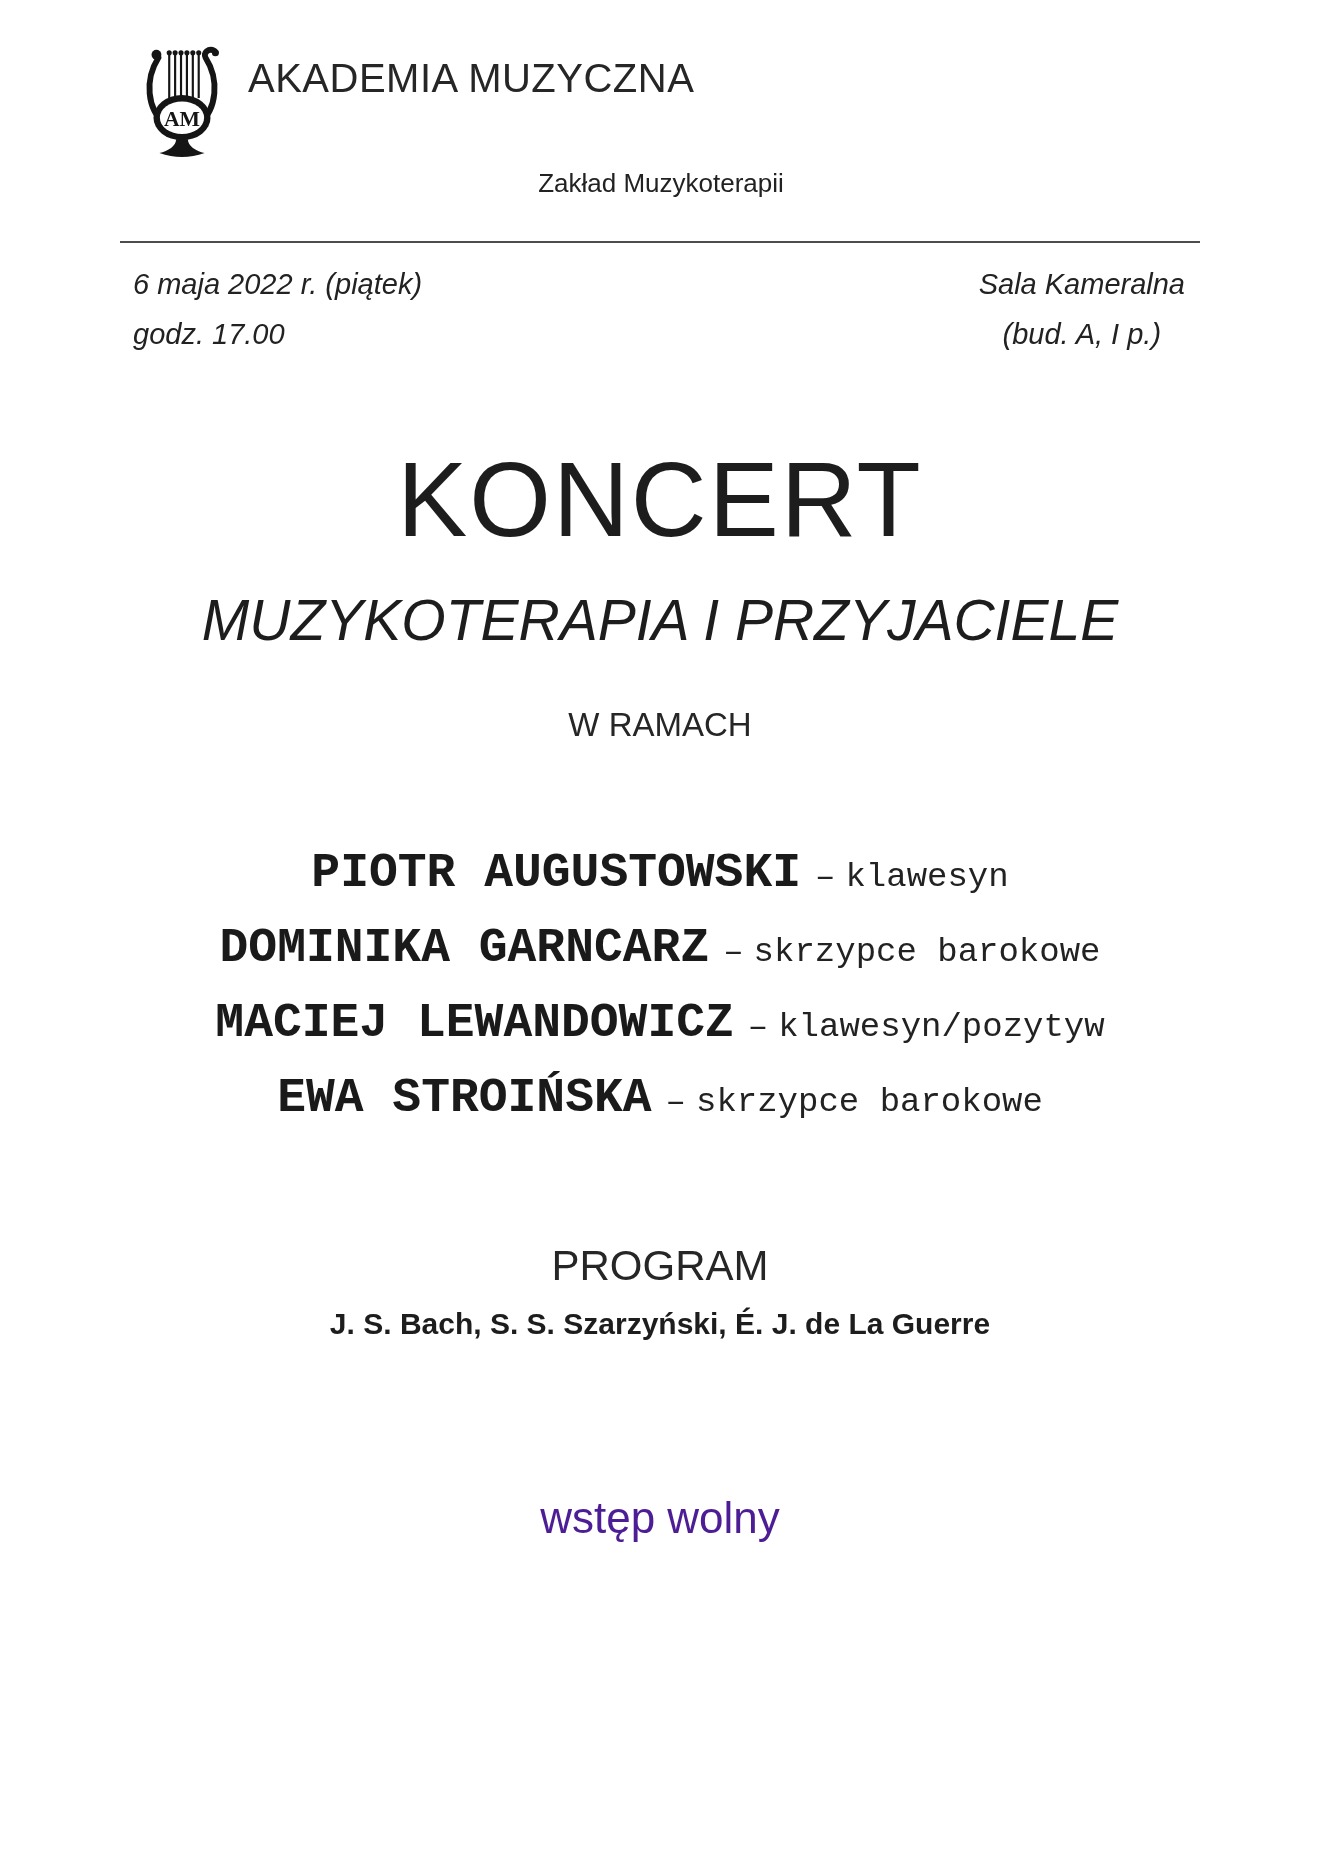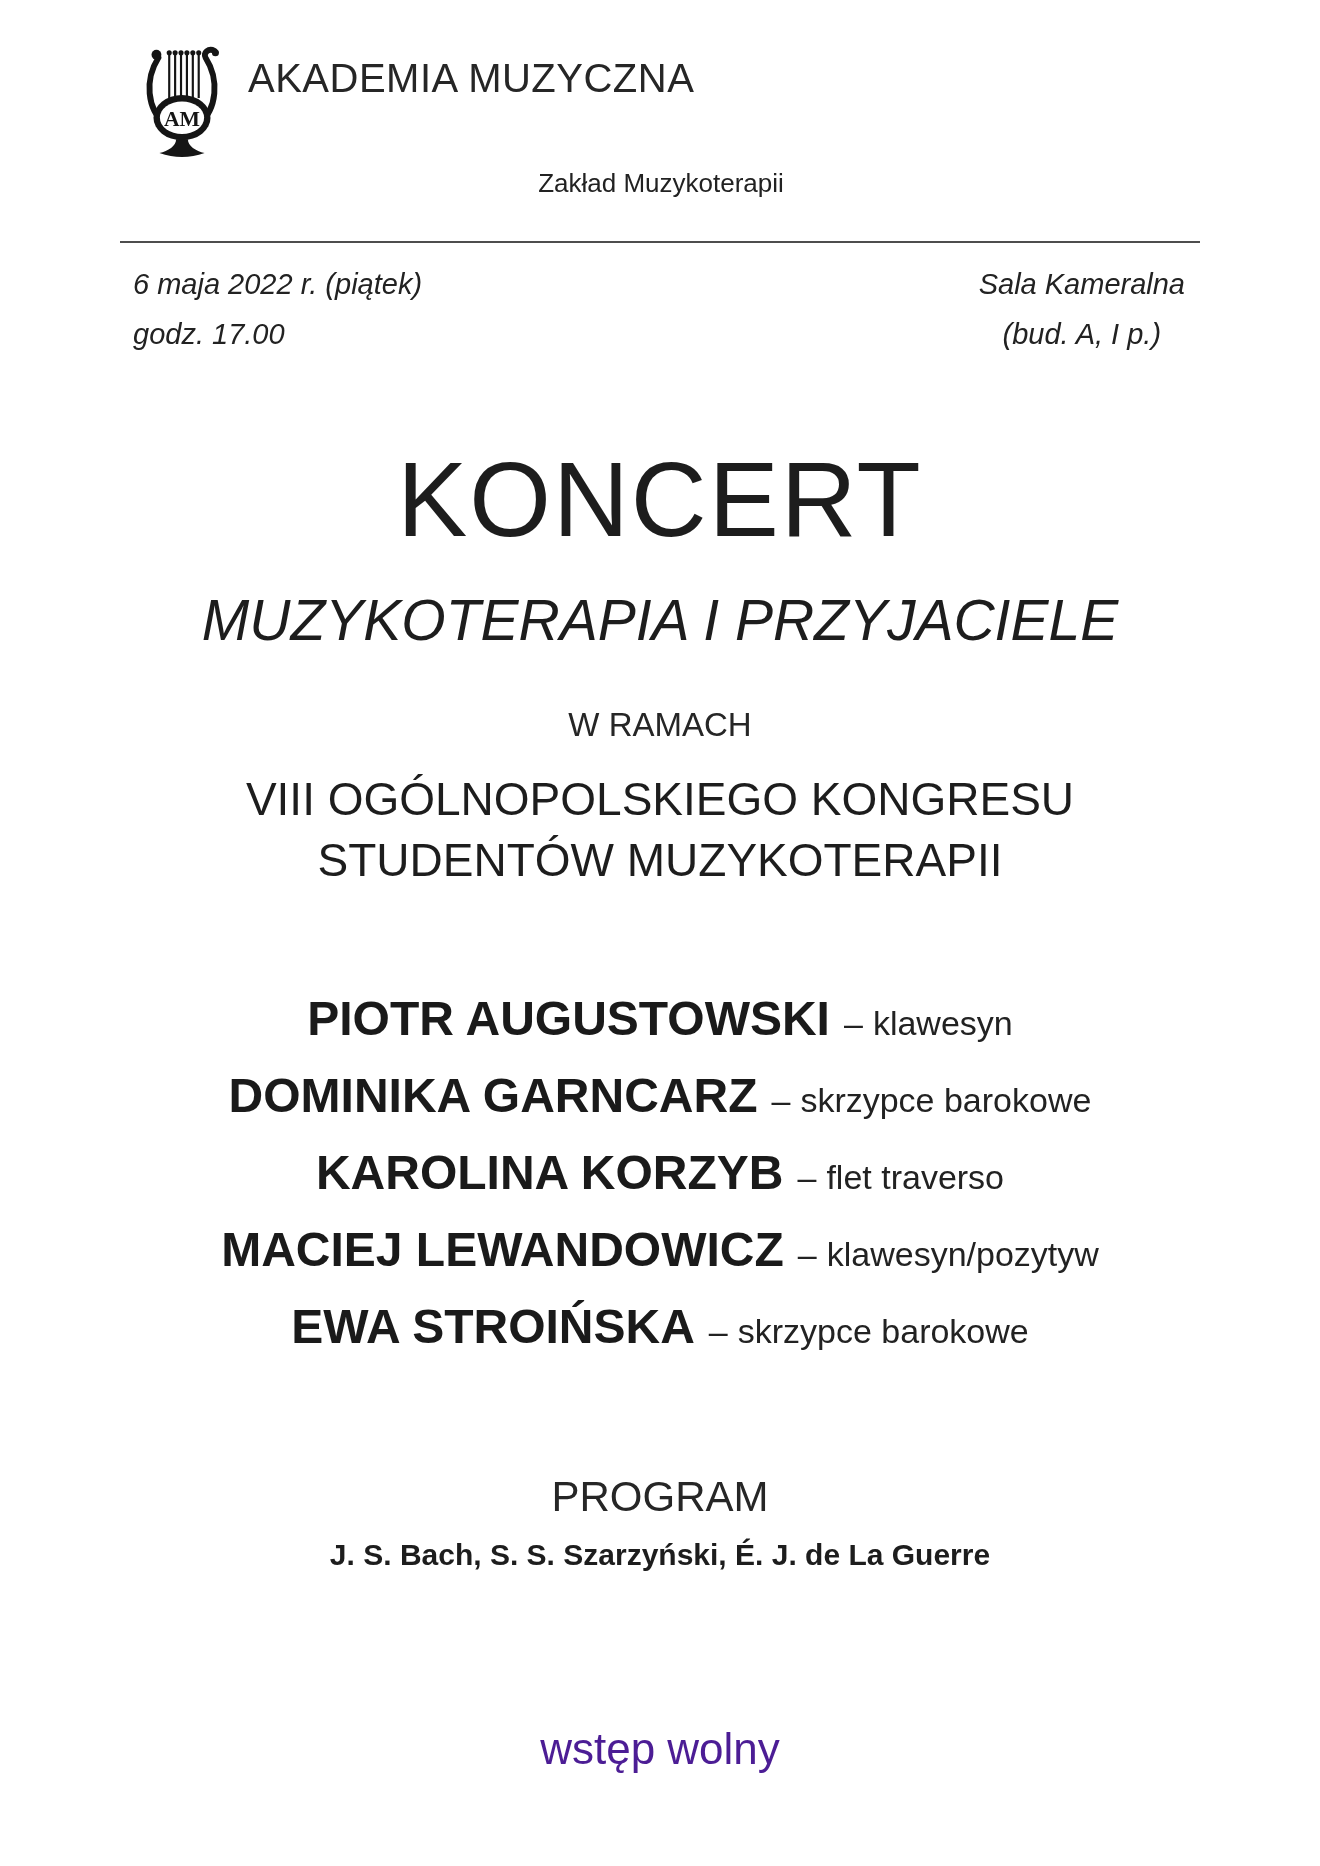--- a/index.html
+++ b/index.html
@@ -31,21 +31,21 @@
     font-size: 29px; line-height: 50px; font-style: italic;
   }
   .info-right { text-align: center; }
   
   .centered { text-align: center; margin-top: 45px; }
   .title { margin-top: 83px; font-size: 105px; line-height: 1.1; font-weight: 400; letter-spacing: 2px; color: #1d1d1d; }
   .subtitle { margin-top: 30px; font-size: 57px; line-height: 1.15; font-style: italic; color: #1d1d1d; }
   .series-intro { margin-top: 52px; font-size: 33px; line-height: 40px; color: #262626; }
   .series-name { margin-top: 24px; font-size: 46px; line-height: 61px; color: #1d1d1d; }
   .performers { margin-top: 95px; }
-  .performer-row { line-height: 66px; white-space: nowrap; }
+  .performer-row { line-height: 66px; white-space: nowrap; font-family: Liberation Mono, monospace; }
   .performer-name { font-size: 48px; font-weight: 700; color: #1a1a1a; }
   .performer-sep { font-size: 34px; margin: 0 10px 0 14px; color: #222; }
   .performer-instr { font-size: 34px; color: #222; }
   .program-heading { margin-top: 106px; font-size: 42px; line-height: 40px; color: #262626; }
   .composers { margin-top: 20px; font-size: 30px; line-height: 36px; font-weight: 700; color: #1d1d1d; }
   .admission { margin-top: 155px; font-size: 44px; line-height: 41px; color: #4c1d95; }
 </style>
 </head>
 <body>
 
@@ -98,34 +98,27 @@
     <div class="info-right">
       <div>Sala Kameralna</div>
       <div>(bud. A, I p.)</div>
     </div>
   </div>
 
   <div class="centered">
     <div class="title">KONCERT</div>
     <div class="subtitle">MUZYKOTERAPIA I PRZYJACIELE</div>
     <div class="series-intro">W RAMACH</div>
-    <div class="series-name">
-      <div>VIII OGÓLNOPOLSKIEGO KONGRESU</div>
-      <div>STUDENTÓW MUZYKOTERAPII</div>
-    </div>
 
     <div class="performers">
       <div class="performer-row">
         <span class="performer-name">PIOTR AUGUSTOWSKI</span><span class="performer-sep">–</span><span class="performer-instr">klawesyn</span>
       </div>
       <div class="performer-row">
         <span class="performer-name">DOMINIKA GARNCARZ</span><span class="performer-sep">–</span><span class="performer-instr">skrzypce barokowe</span>
-      </div>
-      <div class="performer-row">
-        <span class="performer-name">KAROLINA KORZYB</span><span class="performer-sep">–</span><span class="performer-instr">flet traverso</span>
       </div>
       <div class="performer-row">
         <span class="performer-name">MACIEJ LEWANDOWICZ</span><span class="performer-sep">–</span><span class="performer-instr">klawesyn/pozytyw</span>
       </div>
       <div class="performer-row">
         <span class="performer-name">EWA STROIŃSKA</span><span class="performer-sep">–</span><span class="performer-instr">skrzypce barokowe</span>
       </div>
     </div>
 
     <div class="program-heading">PROGRAM</div>

